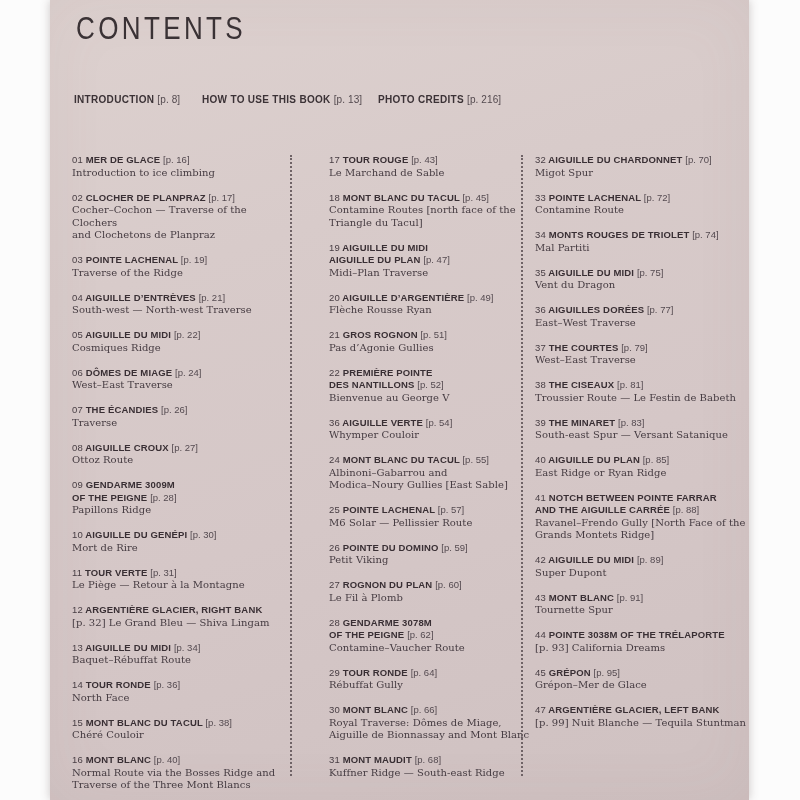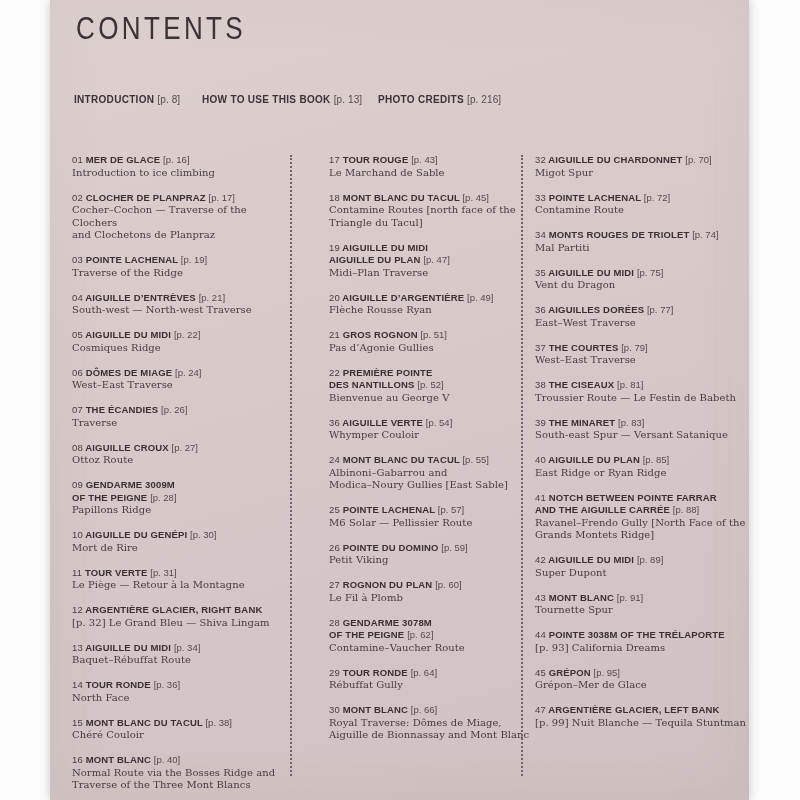--- a/index.html
+++ b/index.html
@@ -194,20 +194,24 @@
         </div>
         <div class="entry">
           <div class="head"><span class="num">29</span> <span class="ttl">TOUR RONDE</span> <span class="pg">[p. 64]</span></div>
           <div class="sub">Rébuffat Gully</div>
         </div>
         <div class="entry">
           <div class="head"><span class="num">30</span> <span class="ttl">MONT BLANC</span> <span class="pg">[p. 66]</span></div>
           <div class="sub">Royal Traverse: Dômes de Miage,
 Aiguille de Bionnassay and Mont Blanc</div>
         </div>
+        <div class="entry">
+          <div class="head"><span class="num">31</span> <span class="ttl">MONT MAUDIT</span> <span class="pg">[p. 68]</span></div>
+          <div class="sub">Kuffner Ridge — South-east Ridge</div>
+        </div>
       </div>
     <div class="sep sep-2"></div>
     <div class="col col-3">
         <div class="entry">
           <div class="head"><span class="num">32</span> <span class="ttl">AIGUILLE DU CHARDONNET</span> <span class="pg">[p. 70]</span></div>
           <div class="sub">Migot Spur</div>
         </div>
         <div class="entry">
           <div class="head"><span class="num">33</span> <span class="ttl">POINTE LACHENAL</span> <span class="pg">[p. 72]</span></div>
           <div class="sub">Contamine Route</div>

